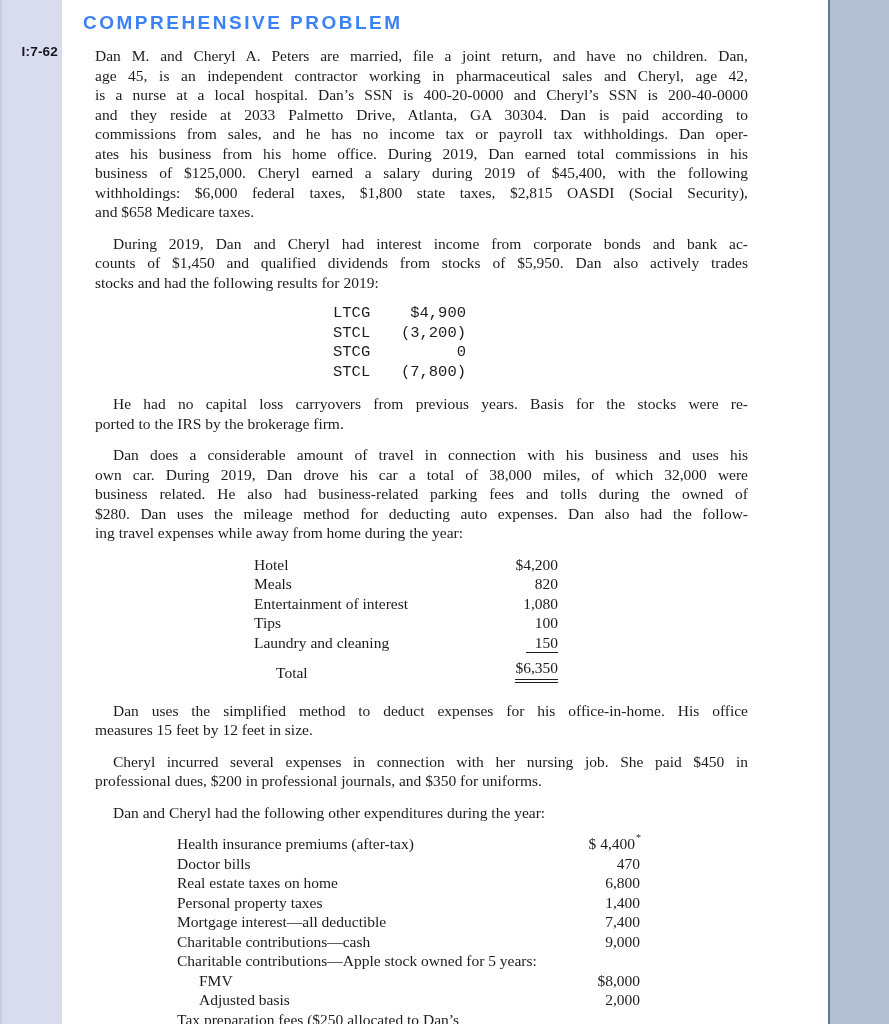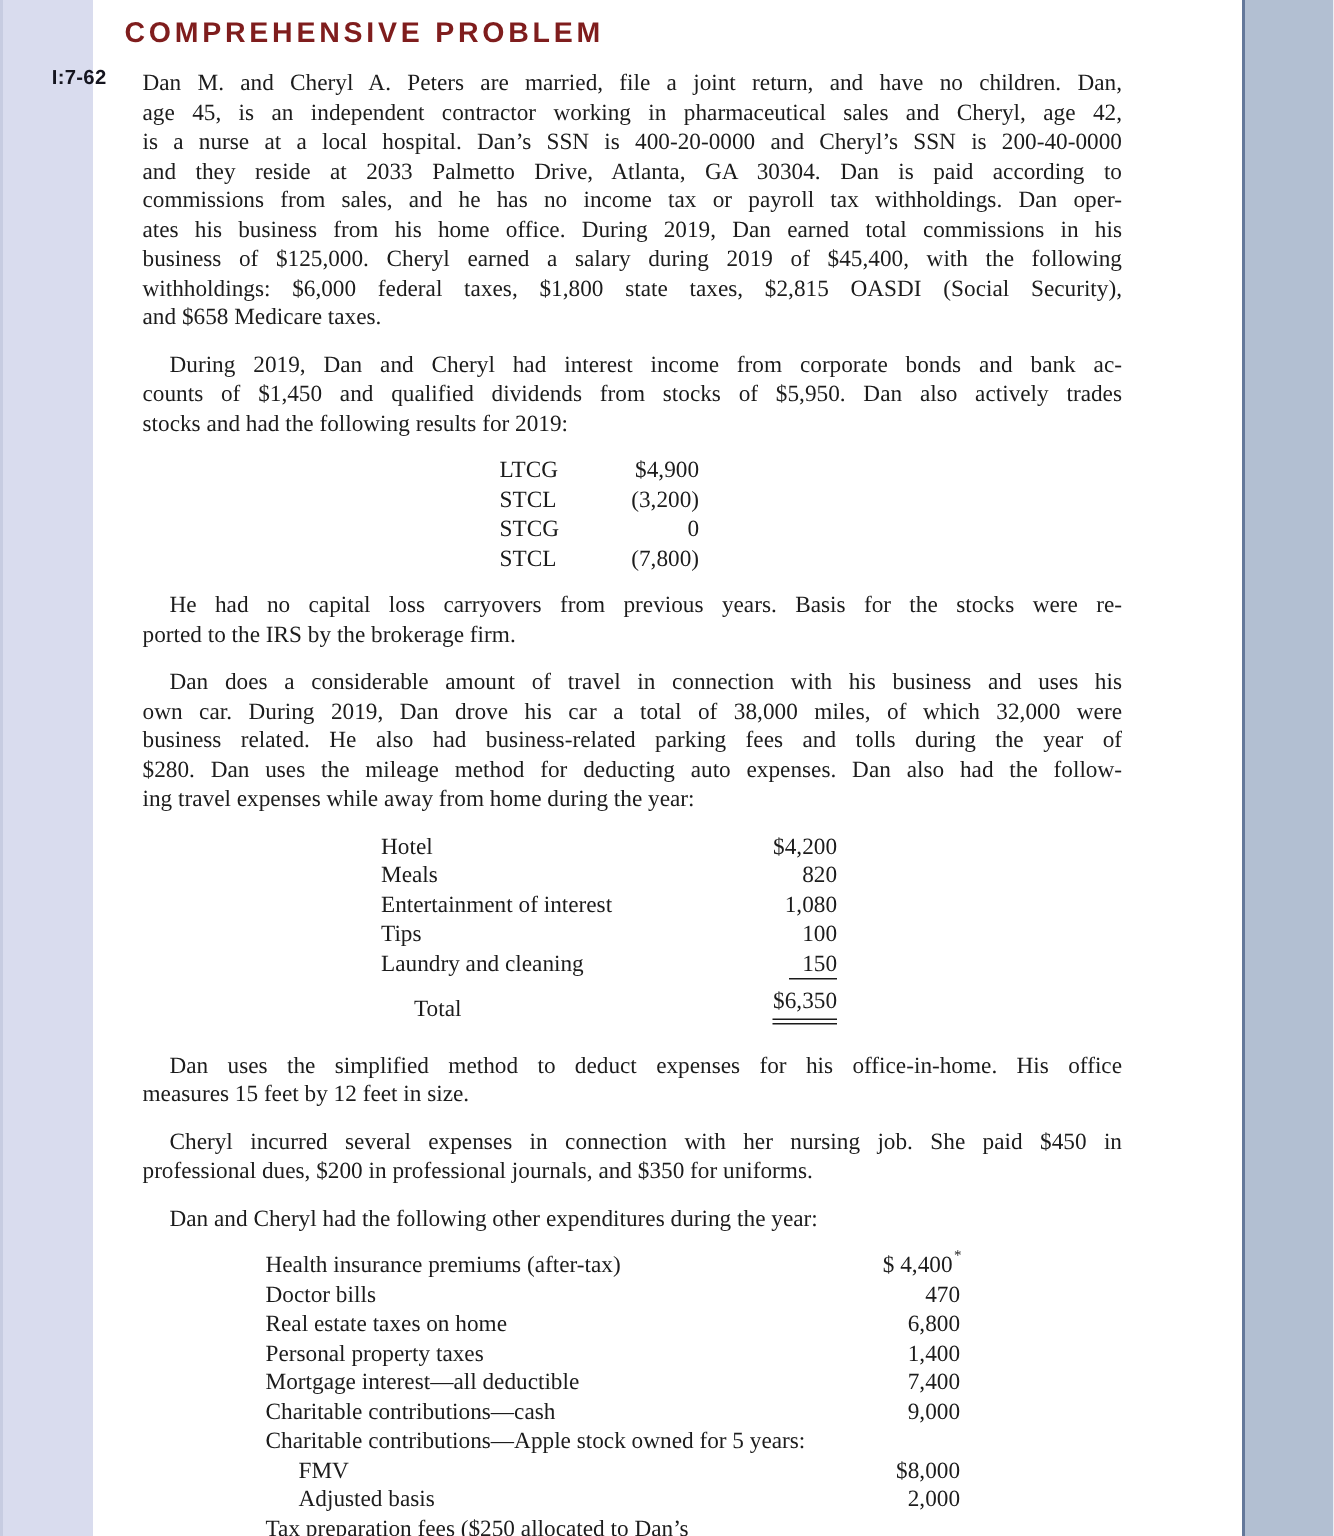--- a/index.html
+++ b/index.html
@@ -23,49 +23,49 @@
     position:absolute;left:0;top:0;width:62px;height:1024px;
     background:var(--left-strip);
     border-left:2px solid var(--left-strip-edge);
   }
   .strip-right{
     position:absolute;right:0;top:0;width:61px;height:1024px;
     background:var(--right-strip);
     border-left:2px solid var(--right-strip-edge);
   }
   .problem-id{
-    position:absolute;left:15px;top:44px;width:56px;
+    position:absolute;left:2px;top:44px;width:56px;
     text-align:right;
     font-family:"Liberation Sans", sans-serif;
     font-weight:bold;font-size:13.5px;color:#15151f;
     letter-spacing:.2px;
   }
   .content{position:absolute;left:83px;top:12px;width:677px;}
   .title{
     font-family:"Liberation Sans", sans-serif;
     font-size:19px;font-weight:bold;letter-spacing:2.5px;
-    color:#7f1d1d;margin:0 0 12px 0;
+    color:#3b82f6;margin:0 0 12px 0;
   }
   
   .para{margin:12px;}
   .line{
     font-size:15.5px;line-height:19.5px;
     text-align:justify;text-align-last:justify;
     white-space:normal;
   }
   .line.last{text-align-last:left;}
   .line.indent{text-indent:18px;}
   
   .tbl{margin:0;}
   .trow{display:flex;font-size:15.5px;line-height:19.5px;}
   .trow.gap{margin-top:5px;align-items:flex-end;}
   .tlabel{white-space:pre;}
   .tlabel.ind2{padding-left:22px;}
   .tval{text-align:right;white-space:pre;}
-  .t-capgains{margin:9px 0 10px 250px;width:133px;}
+  .t-capgains{margin:9px 0 10px 250px;width:133px;font-family:Liberation Mono, monospace;}
   .t-capgains .tlabel{width:85px;}
   .t-capgains .tval{flex:1;}
   .t-travel{margin:9px 0 18px 171px;width:304px;}
   .t-travel .tlabel{flex:1;}
   .t-expend{margin:10px 0 2px 94px;width:463px;}
   .t-expend .tlabel{flex:1;}
   .vwrap{display:inline-block;text-align:right;}
   .rule-single{min-width:32px;border-bottom:1.5px solid #1b1b1b;}
   .rule-double{min-width:34px;border-bottom:4.5px double #1b1b1b;padding-bottom:1px;}
   sup.ast{font-size:10px;line-height:0;position:relative;top:-2px;left:1px;}
@@ -116,21 +116,21 @@
             <div class="tval"><span class="vwrap">(7,800)</span></div>
           </div>
         </div>
         <div class="para">
           <div class="line indent">He had no capital loss carryovers from previous years. Basis for the stocks were re-</div>
           <div class="line last">ported to the IRS by the brokerage firm.</div>
         </div>
         <div class="para">
           <div class="line indent">Dan does a considerable amount of travel in connection with his business and uses his</div>
           <div class="line">own car. During 2019, Dan drove his car a total of 38,000 miles, of which 32,000 were</div>
-          <div class="line">business related. He also had business-related parking fees and tolls during the year of</div>
+          <div class="line">business related. He also had business-related parking fees and tolls during the owned of</div>
           <div class="line">$280. Dan uses the mileage method for deducting auto expenses. Dan also had the follow-</div>
           <div class="line last">ing travel expenses while away from home during the year:</div>
         </div>
         <div class="tbl t-travel">
           <div class="trow">
             <div class="tlabel">Hotel</div>
             <div class="tval"><span class="vwrap">$4,200</span></div>
           </div>
           <div class="trow">
             <div class="tlabel">Meals</div>

